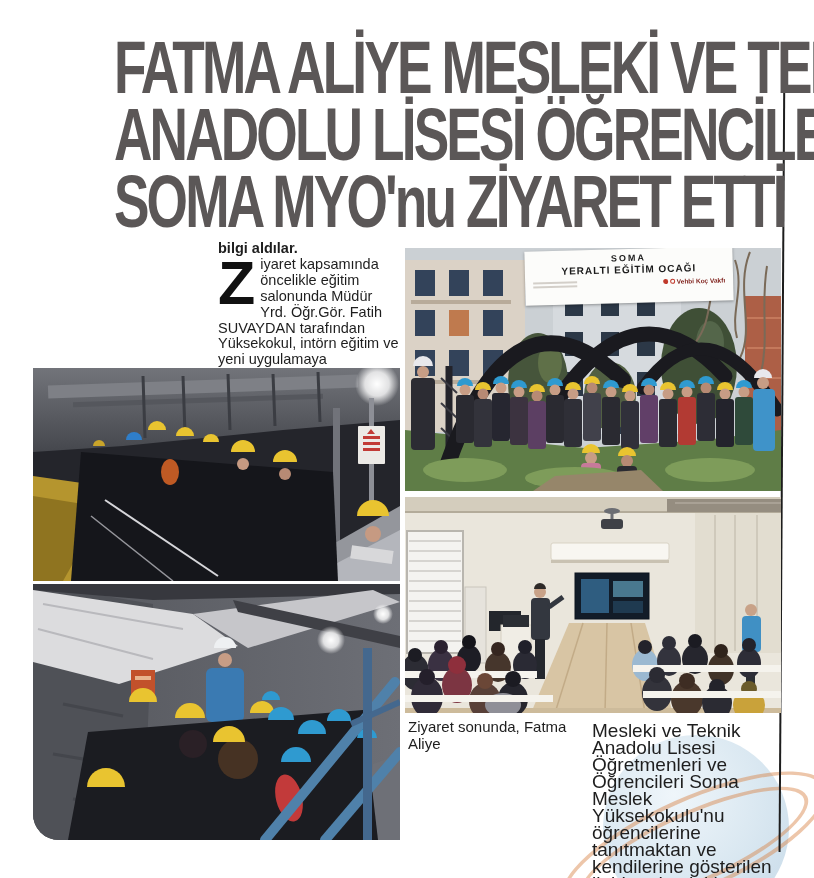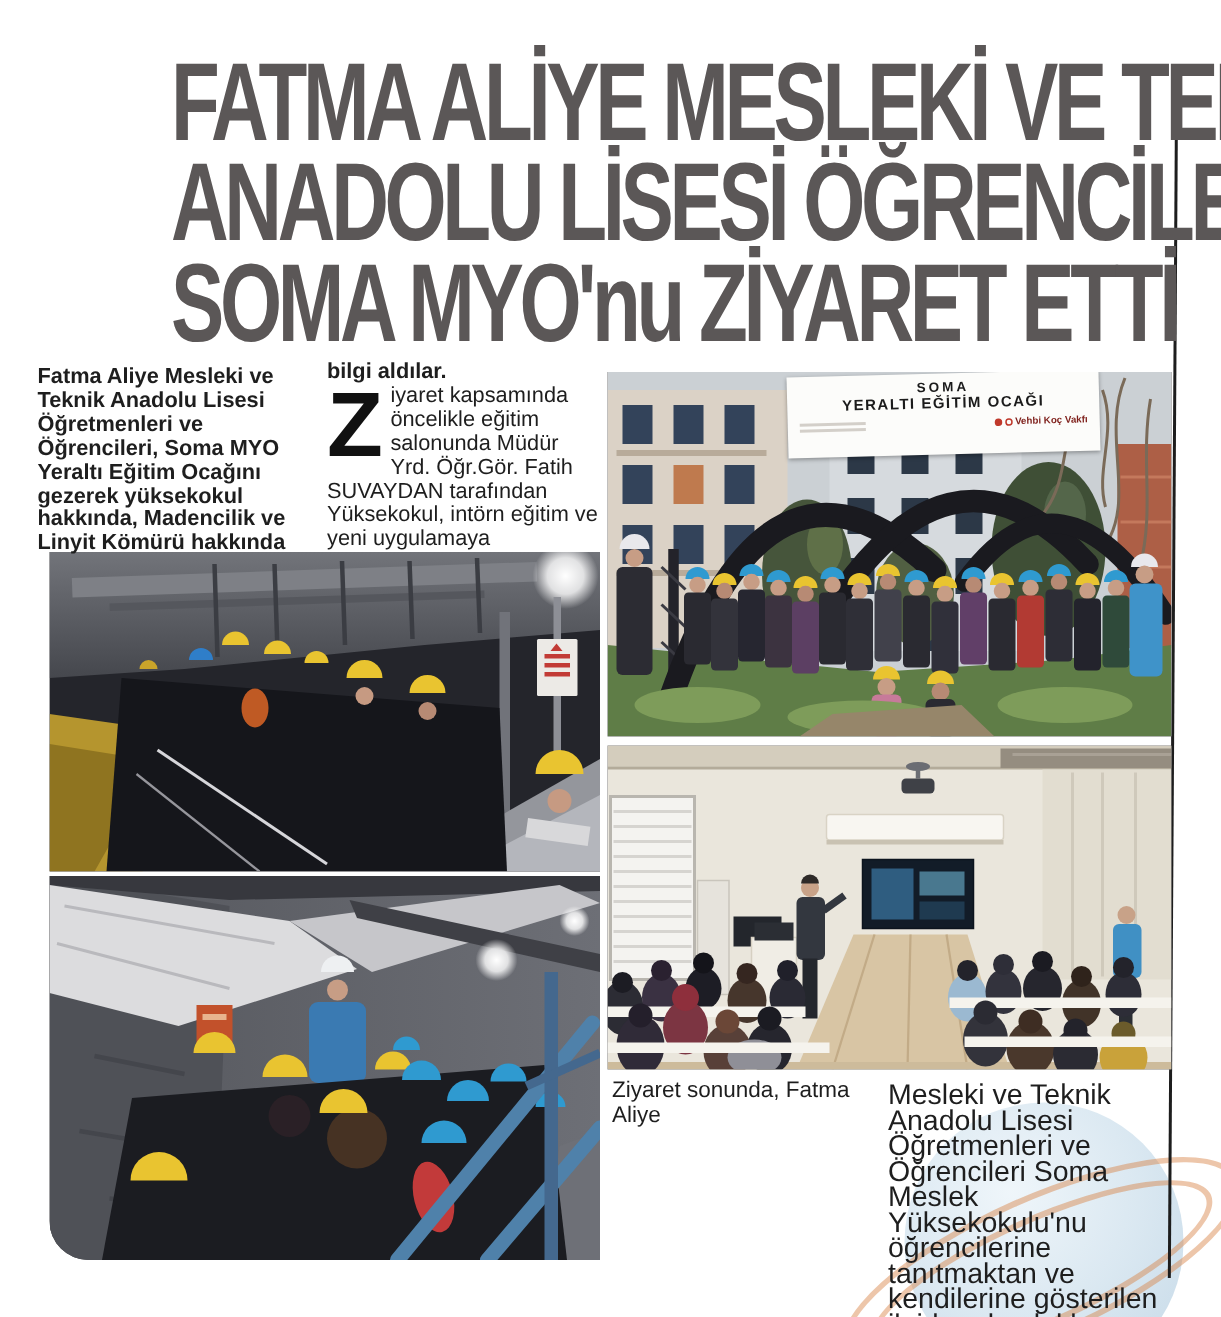--- a/index.html
+++ b/index.html
@@ -64,21 +64,20 @@
   </div>
 
   <div class="vrule"></div>
 
   <header class="headline">
     <div class="hl">FATMA ALİYE MESLEKİ VE TEKNİK</div>
     <div class="hl">ANADOLU LİSESİ ÖĞRENCİLERİ</div>
     <div class="hl">SOMA MYO'nu ZİYARET ETTİ</div>
   </header>
 
-  <div class="col c1">Fatma Aliye Mesleki ve Teknik Anadolu Lisesi Öğretmenleri ve Öğrencileri, Soma MYO Yeraltı Eğitim Ocağını gezerek yüksekokul hakkında, Madencilik ve Linyit Kömürü hakkında</div>
 
   <div class="col c2">
     <div class="lead">bilgi aldılar.</div>
     <div>
       <span class="dropcap">Z</span><span>iyaret kapsamında öncelikle eğitim salonunda Müdür Yrd. Öğr.Gör. Fatih SUVAYDAN tarafından Yüksekokul, intörn eğitim ve yeni uygulamaya</span>
     </div>
   </div>
 
   <figure id="photoA">
     <svg viewBox="0 0 367 213" width="367" height="213">

